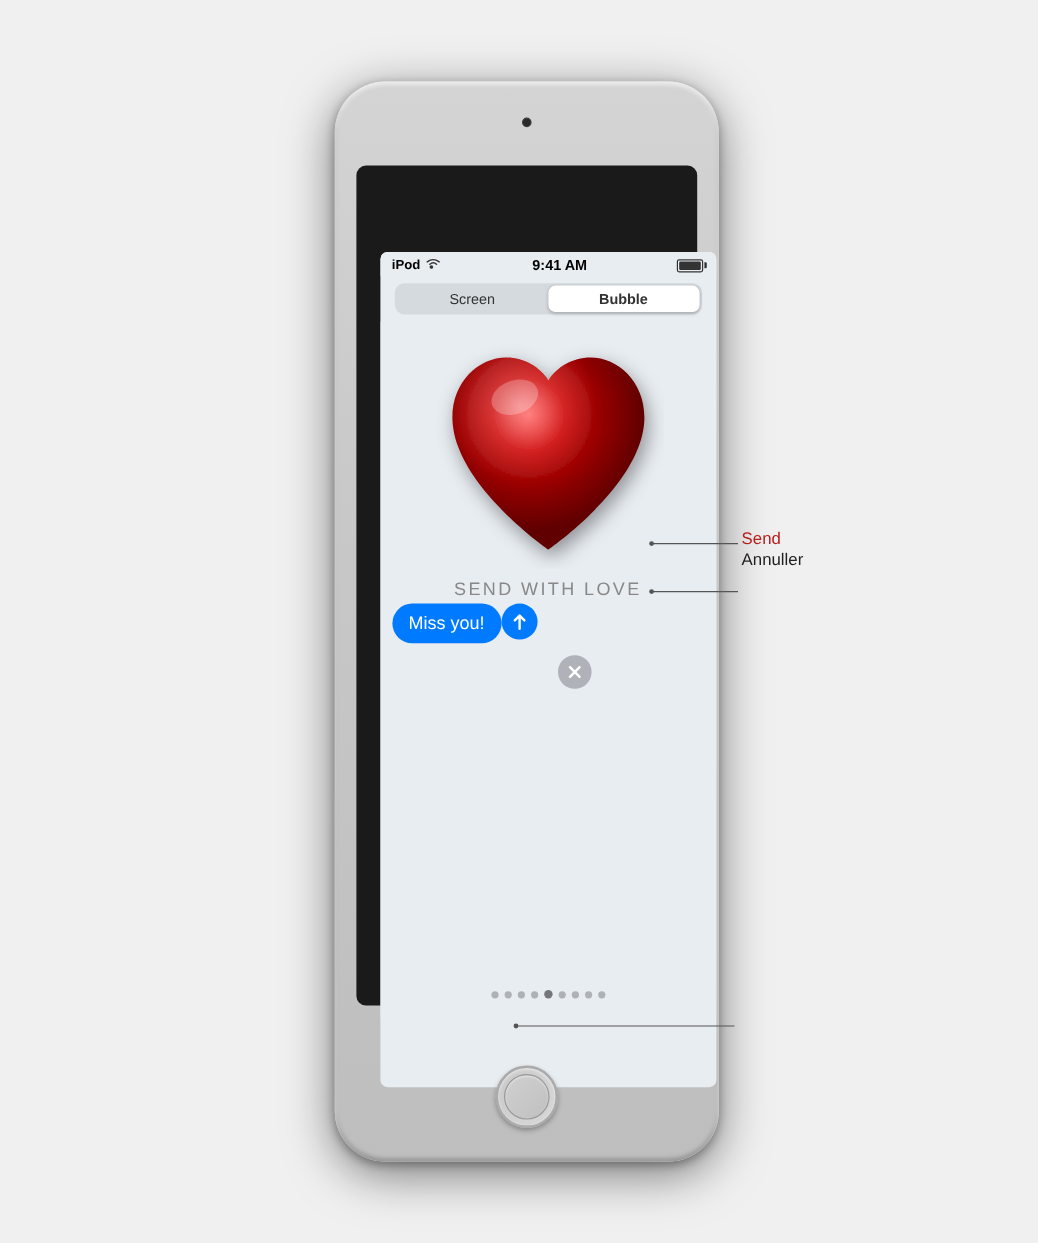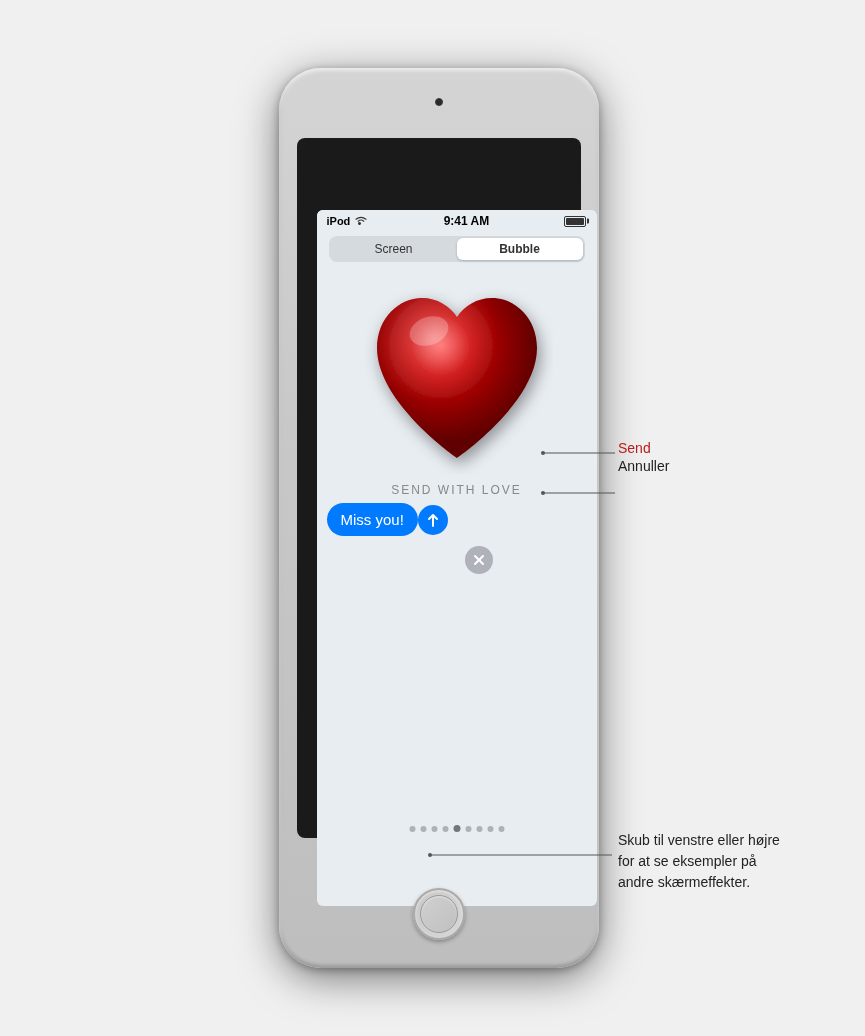--- a/index.html
+++ b/index.html
@@ -147,35 +147,35 @@
       width: 100%;
       height: 100%;
     }
 
     
     .send-with-love {
       position: absolute;
       top: 215px;
       left: 50%;
       transform: translateX(-50%);
-      font-size: 12px;
+      font-size: 15px;
       letter-spacing: 2px;
       color: #888;
       text-transform: uppercase;
       white-space: nowrap;
     }
 
     
     .message-row {
       position: absolute;
       top: 235px;
       left: 10px;
       right: 10px;
       display: flex;
-      align-items: center;
+      align-items: flex-start;
       gap: 0;
     }
 
     .message-bubble {
       background: #007AFF;
       color: white;
       border-radius: 18px;
       padding: 8px 14px;
       font-size: 15px;
       font-weight: 400;
@@ -392,17 +392,14 @@
   <line x1="430" y1="855" x2="612" y2="855" stroke="#555" stroke-width="1"></line>
   <circle cx="430" cy="855" r="2" fill="#555"></circle>
 </svg>
 
 <div style="position:absolute; top:0; left:0; width:865px; height:1036px; pointer-events:none;">
 
   <div style="position:absolute; top:440px; left:618px; font-size:14px; color:#b91c1c; font-family:-apple-system,sans-serif;">Send</div>
 
   <div style="position:absolute; top:458px; left:618px; font-size:14px; color:#222; font-family:-apple-system,sans-serif;">Annuller</div>
 
-  <div style="position:absolute; top:830px; left:618px; font-size:14px; color:#222; font-family:-apple-system,sans-serif; line-height:1.5;">
-    Skub til venstre eller højre<br>for at se eksempler på<br>andre skærmeffekter.
-  </div>
 
 </div>
 
 </body></html>

